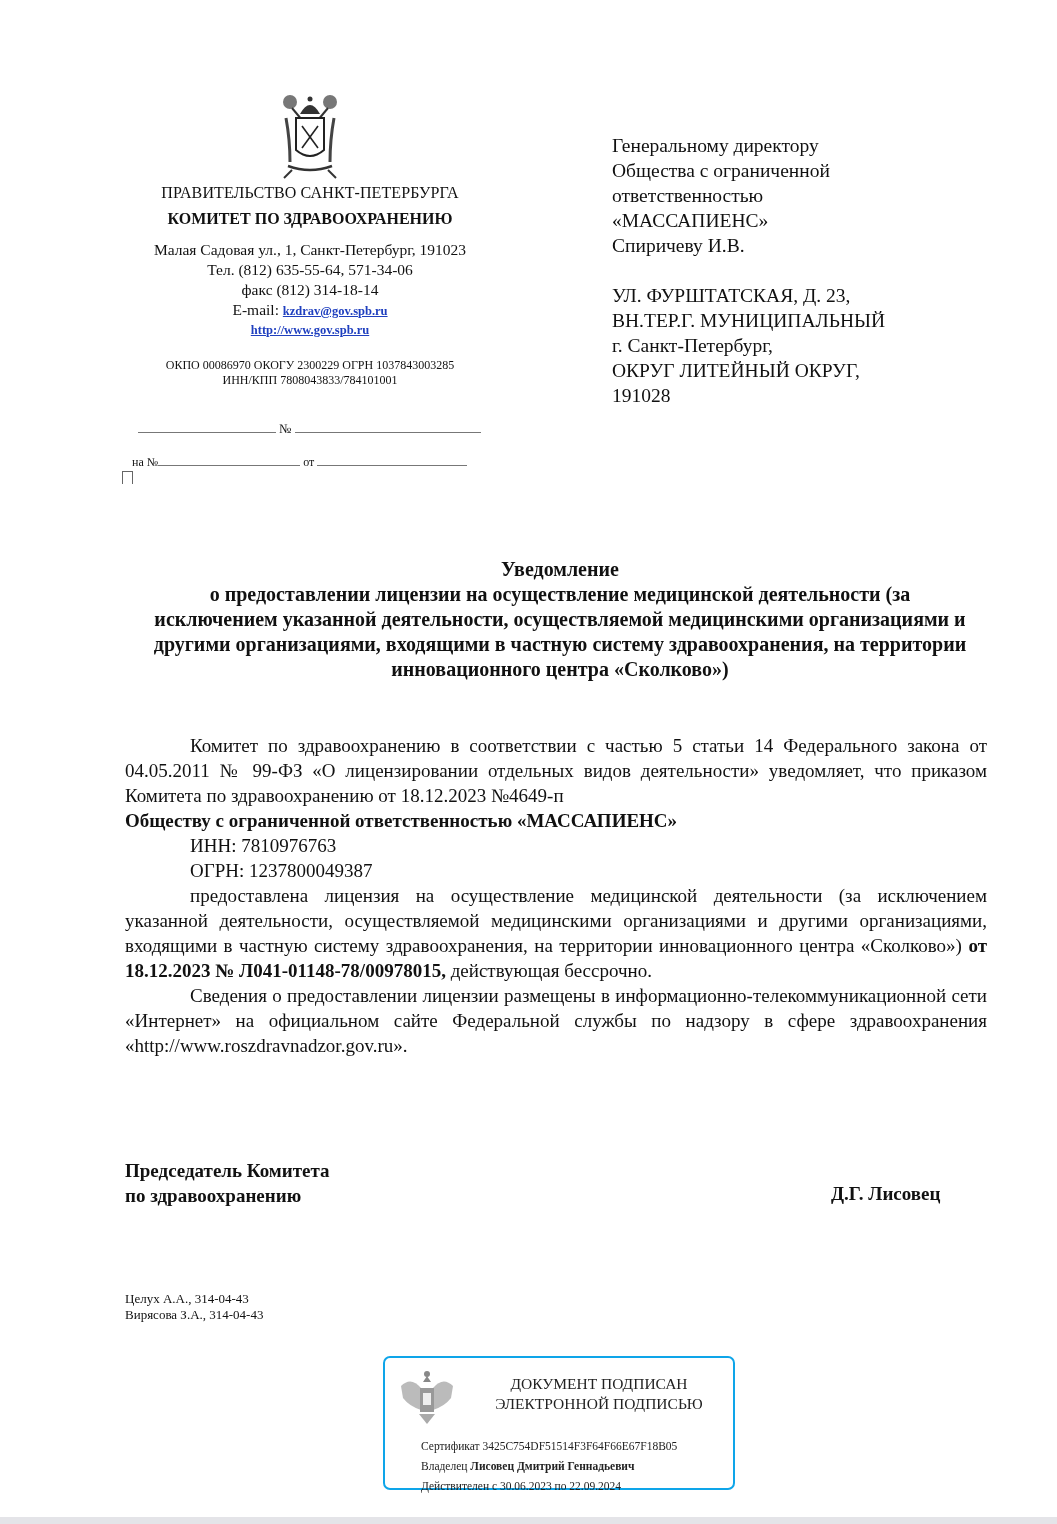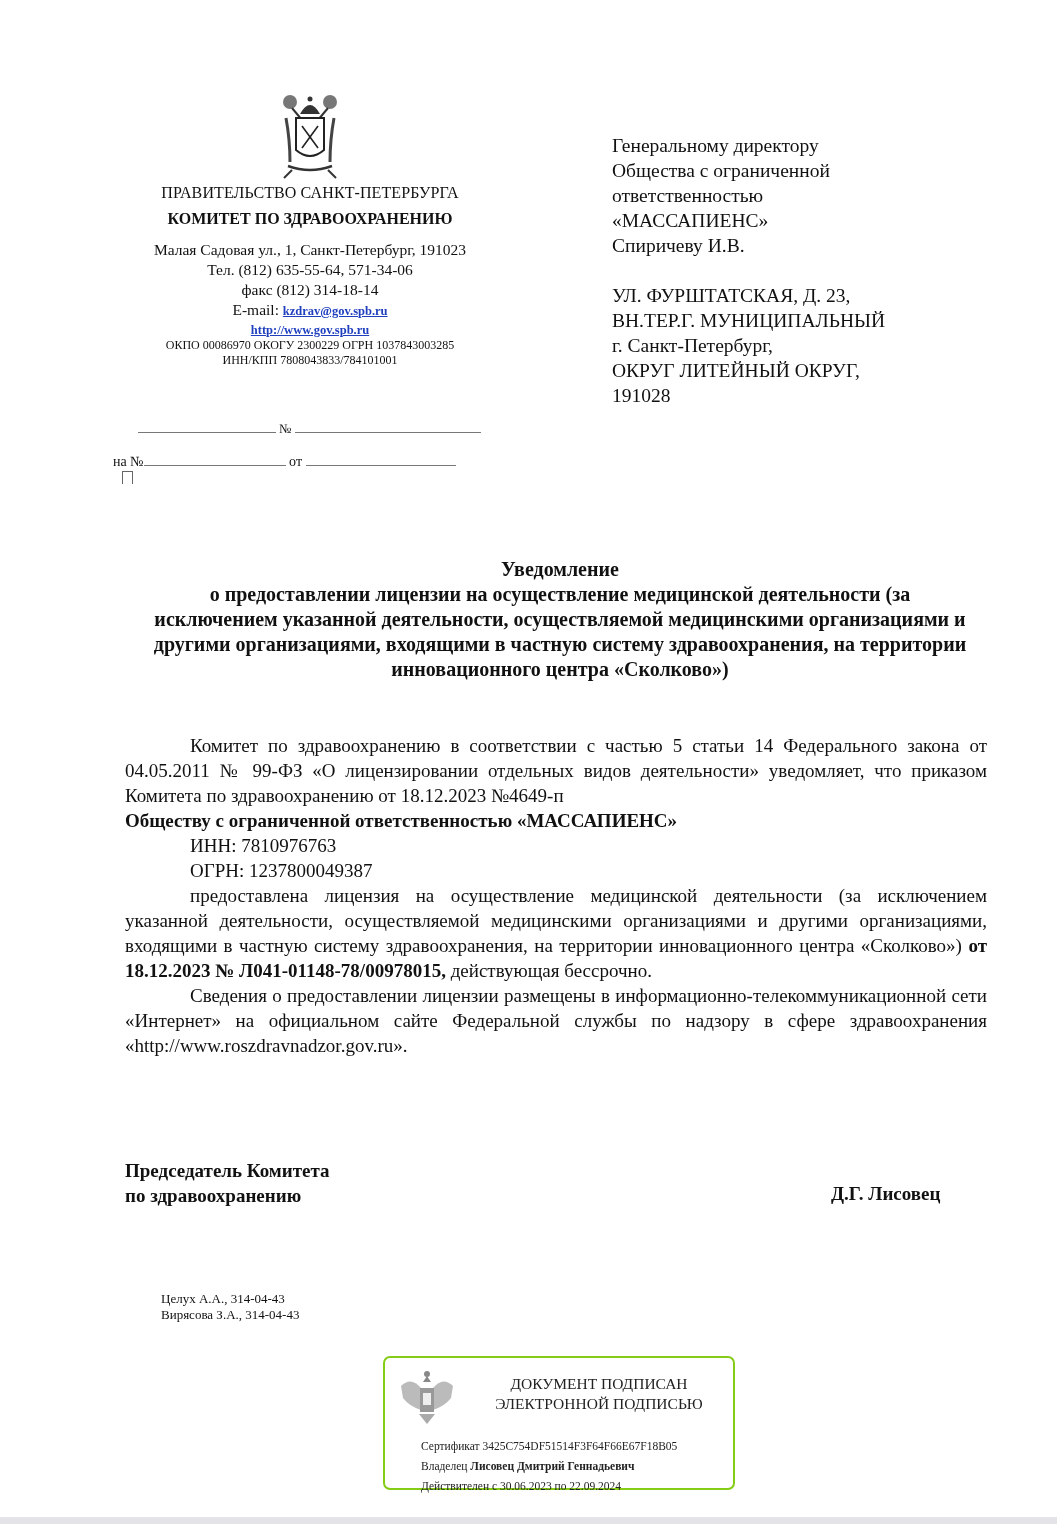--- a/index.html
+++ b/index.html
@@ -8,42 +8,42 @@
     font-family:"Liberation Serif", "DejaVu Serif", serif; color:#111;
   }
   .abs { position:absolute; }
   
   .letterhead { left:110px; top:90px; width:400px; text-align:center; }
   .coat { margin:0 auto; width:60px; height:90px; }
   .gov { font-size:16px; margin-top:4px; letter-spacing:0.1px; }
   .committee { font-size:16px; font-weight:bold; margin-top:8px; }
   .addr { font-size:15.5px; margin-top:12px; line-height:20px; }
   .email-link, .web-link { color:#1f3fbf; text-decoration:underline; font-size:12.5px;font-weight:bold; }
-  .codes { font-size:12px; line-height:15px; }
+  .codes { font-size:12px; margin-top:20px; line-height:15px; }
   .regline { left:138px; top:421px; font-size:13px; }
-  .reg2 { left:113px; top:454px; font-size:14px; }
+  .reg2 { left:132px; top:454px; font-size:12px; }
   .uline { display:inline-block; border-bottom:1px solid #777; height:11px; vertical-align:baseline; }
   .checkbox-mark { left:122px; top:471px; width:9px; height:12px; border-left:1px solid #666; border-right:1px solid #666; border-top:1px solid #666; }
   
   .recipient { left:612px; top:121px; font-size:19.5px; line-height:25px;margin-top:12px; }
   .recipient .gap { height:25px; }
   
   .title { left:150px; top:557px; width:820px; text-align:center; font-weight:bold; font-size:20px; line-height:25px; }
   
   .body { left:125px; top:733px; width:862px; font-size:19px; line-height:25px; text-align:justify; }
   .body p { margin:0; }
   .indent { text-indent:65px; }
   .ind-block { padding-left:65px; }
   .b { font-weight:bold; }
   
   .sig-left { left:125px; top:1158px; font-size:19px; line-height:25px; font-weight:bold; }
   .sig-right { left:831px; top:1183px; font-size:19px; font-weight:bold; }
-  .executors { left:125px; top:1291px; font-size:13px; line-height:16px;margin-left:36px; }
+  .executors { left:125px; top:1291px; font-size:13px; line-height:16px; }
   
-  .stamp { left:383px; top:1356px; width:352px; height:134px; border:2px solid #84cc16; border-radius:7px; box-sizing:border-box; }
+  .stamp { left:383px; top:1356px; width:352px; height:134px; border:2px solid #0ea5e9; border-radius:7px; box-sizing:border-box; }
   .stamp-emblem { position:absolute; left:12px; top:8px; width:60px; height:62px; }
   .stamp-title { position:absolute; left:90px; top:16px; width:248px; text-align:center; font-size:15.5px; line-height:20px; color:#222; }
   .stamp-lines { position:absolute; left:8px; top:78px; font-size:11.5px; line-height:20px; color:#222;margin-left:28px; }
   .bottom-bar { left:0; top:1517px; width:1057px; height:7px; background:#e4e4e8; }
 </style>
 </head>
 <body>
 
 <div class="abs letterhead">
   <div class="coat">

